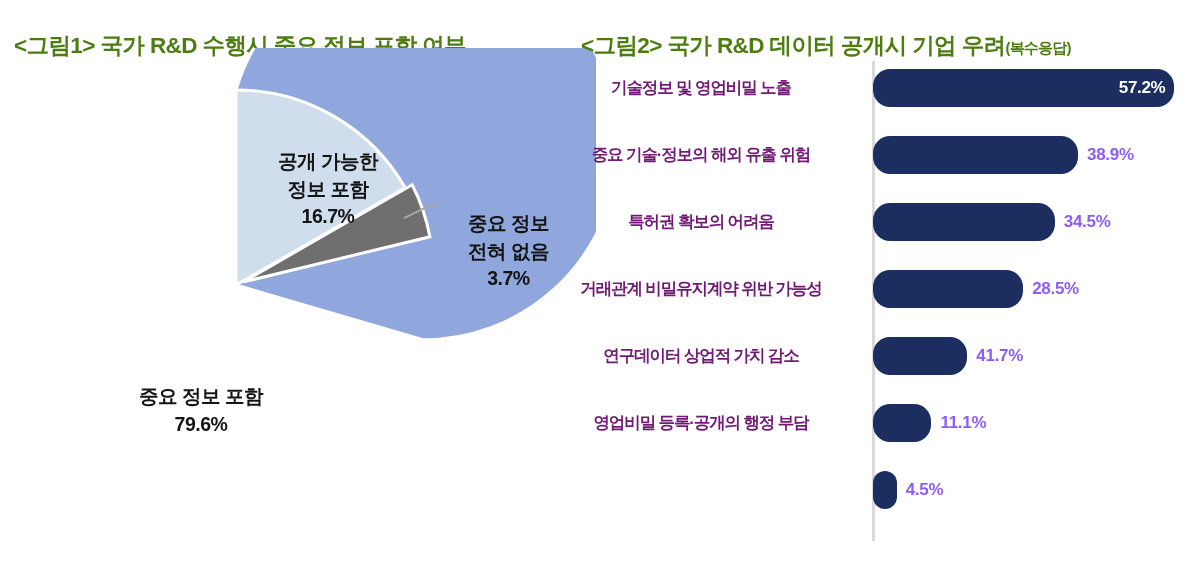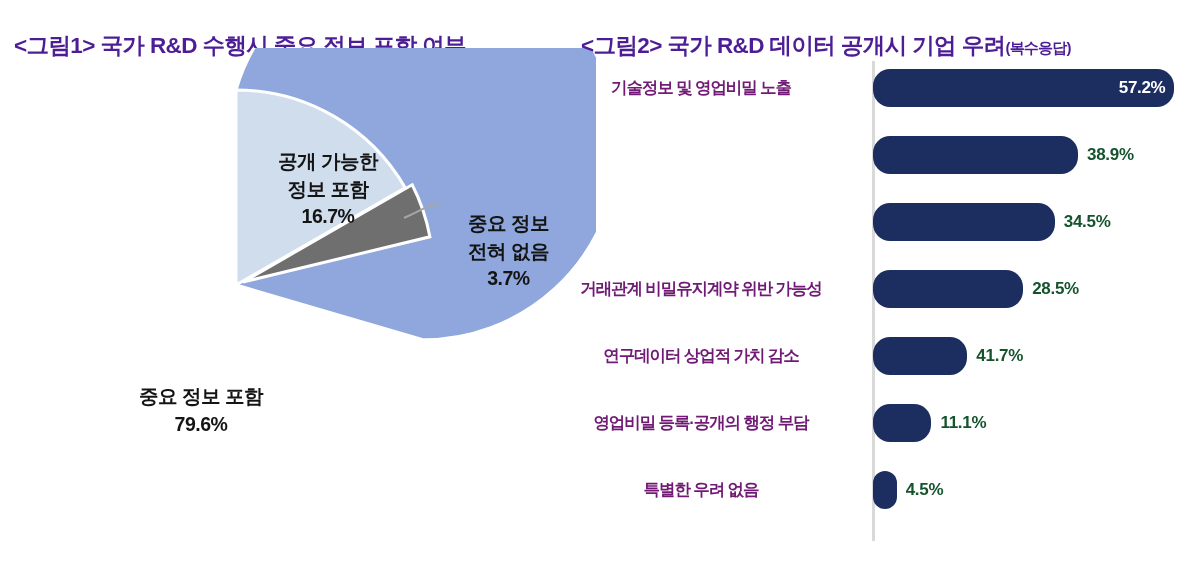--- a/index.html
+++ b/index.html
@@ -38,21 +38,21 @@
     width: 620px;
     height: 575px;
   }
 
   .fig-title {
     position: absolute;
     font-size: 22.5px;
     font-weight: 700;
     letter-spacing: -0.6px;
     white-space: nowrap;
-    color: #4c1d95;
+    color: #4d7c0f;
   }
   .fig1 .fig-title { left: 14px; top: 11px; }
   .fig2 .fig-title { left: 1px;  top: 11px; }
 
   .fig-title .sub {
     font-size: 15px;
     font-weight: 700;
     letter-spacing: -0.8px;
   }
 
@@ -136,21 +136,21 @@
     border-radius: 17px;
   }
   .bar-val-in {
     color: #ffffff;
     font-size: 17px;
     font-weight: 700;
     padding-right: 9px;
     letter-spacing: -0.3px;
   }
   .bar-val-out {
-    color: #14532d;
+    color: #8b5cf6;
     font-size: 17px;
     font-weight: 700;
     padding-left: 9px;
     letter-spacing: -0.3px;
     white-space: nowrap;
   }
 </style>
 </head>
 <body>
 
@@ -211,26 +211,28 @@
       <div id="bar-rows">
           <div class="bar-row" style="top: 4px;">
             <div class="bar-cat">기술정보 및 영업비밀 노출</div>
             <div class="bar-track">
               <div class="bar-fill" style="width: 301.444px; background: rgb(28, 46, 96);">
                 <span class="bar-val-in">57.2%</span>
               </div>
             </div>
           </div>
           <div class="bar-row" style="top: 71px;">
+            <div class="bar-cat">중요 기술·정보의 해외 유출 위험</div>
             <div class="bar-track">
               <div class="bar-fill" style="width: 205.003px; background: rgb(28, 46, 96);"></div>
               <span class="bar-val-out">38.9%</span>
             </div>
           </div>
           <div class="bar-row" style="top: 138px;">
+            <div class="bar-cat">특허권 확보의 어려움</div>
             <div class="bar-track">
               <div class="bar-fill" style="width: 181.815px; background: rgb(28, 46, 96);"></div>
               <span class="bar-val-out">34.5%</span>
             </div>
           </div>
           <div class="bar-row" style="top: 205px;">
             <div class="bar-cat">거래관계 비밀유지계약 위반 가능성</div>
             <div class="bar-track">
               <div class="bar-fill" style="width: 150.195px; background: rgb(28, 46, 96);"></div>
               <span class="bar-val-out">28.5%</span>
@@ -244,21 +246,20 @@
             </div>
           </div>
           <div class="bar-row" style="top: 339px;">
             <div class="bar-cat">영업비밀 등록·공개의 행정 부담</div>
             <div class="bar-track">
               <div class="bar-fill" style="width: 58.497px; background: rgb(28, 46, 96);"></div>
               <span class="bar-val-out">11.1%</span>
             </div>
           </div>
           <div class="bar-row" style="top: 406px;">
-            <div class="bar-cat">특별한 우려 없음</div>
             <div class="bar-track">
               <div class="bar-fill" style="width: 23.715px; background: rgb(28, 46, 96);"></div>
               <span class="bar-val-out">4.5%</span>
             </div>
           </div>
         </div>
     </div>
   </section>
 
 </div>

